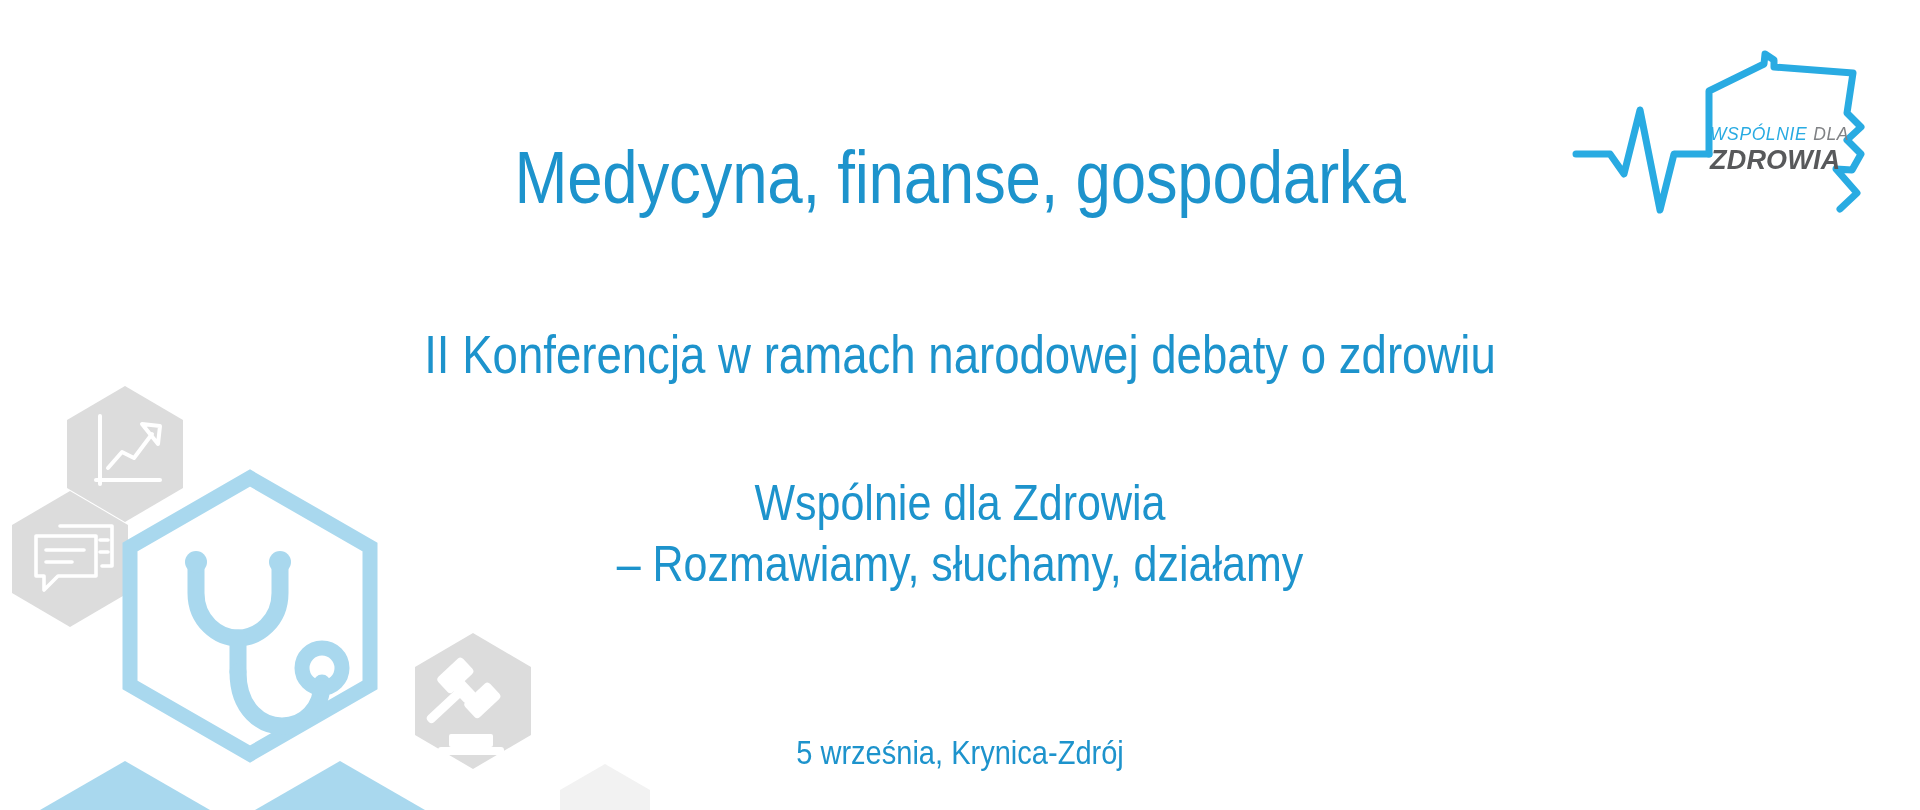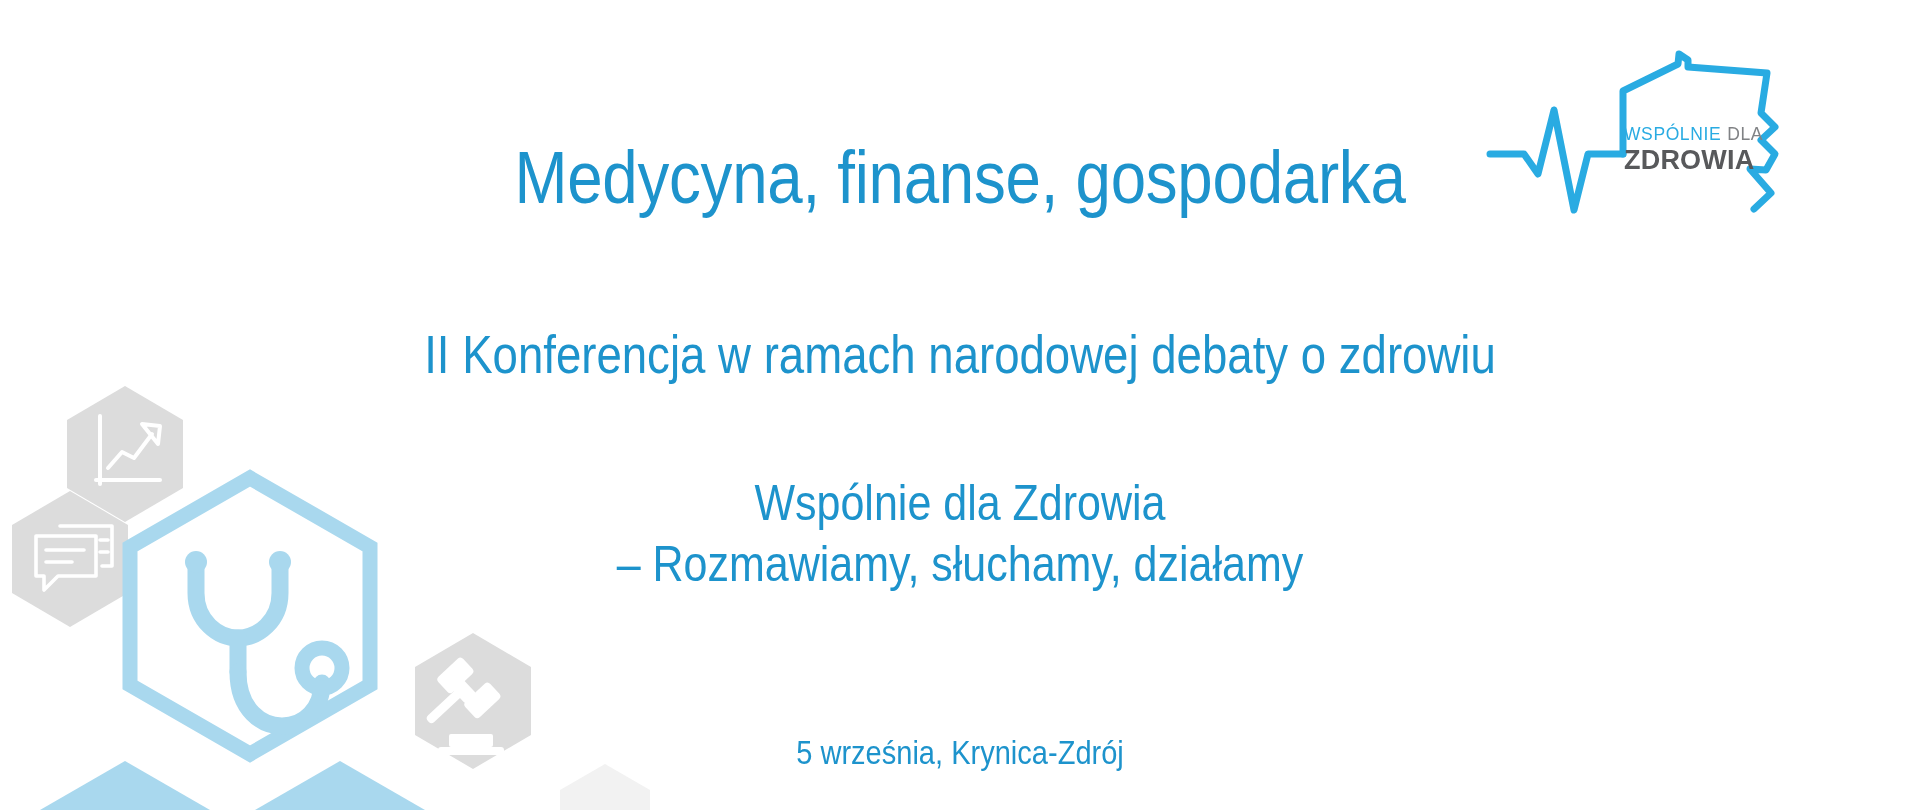--- a/index.html
+++ b/index.html
@@ -23,24 +23,25 @@
   .decor-layer {
     position:absolute;
     left:0; bottom:0;
     width:700px; height:430px;
     pointer-events:none;
   }
 
   
   .logo {
     position:absolute;
-    left:1482px;
+    left:1568px;
     top:50px;
     width:330px;
     height:175px;
+    font-style:italic;
   }
 
   
   .text-stack {
     position:absolute;
     left:0; top:0;
     width:1920px;
     text-align:center;
     color:#1d93cc;
   }

